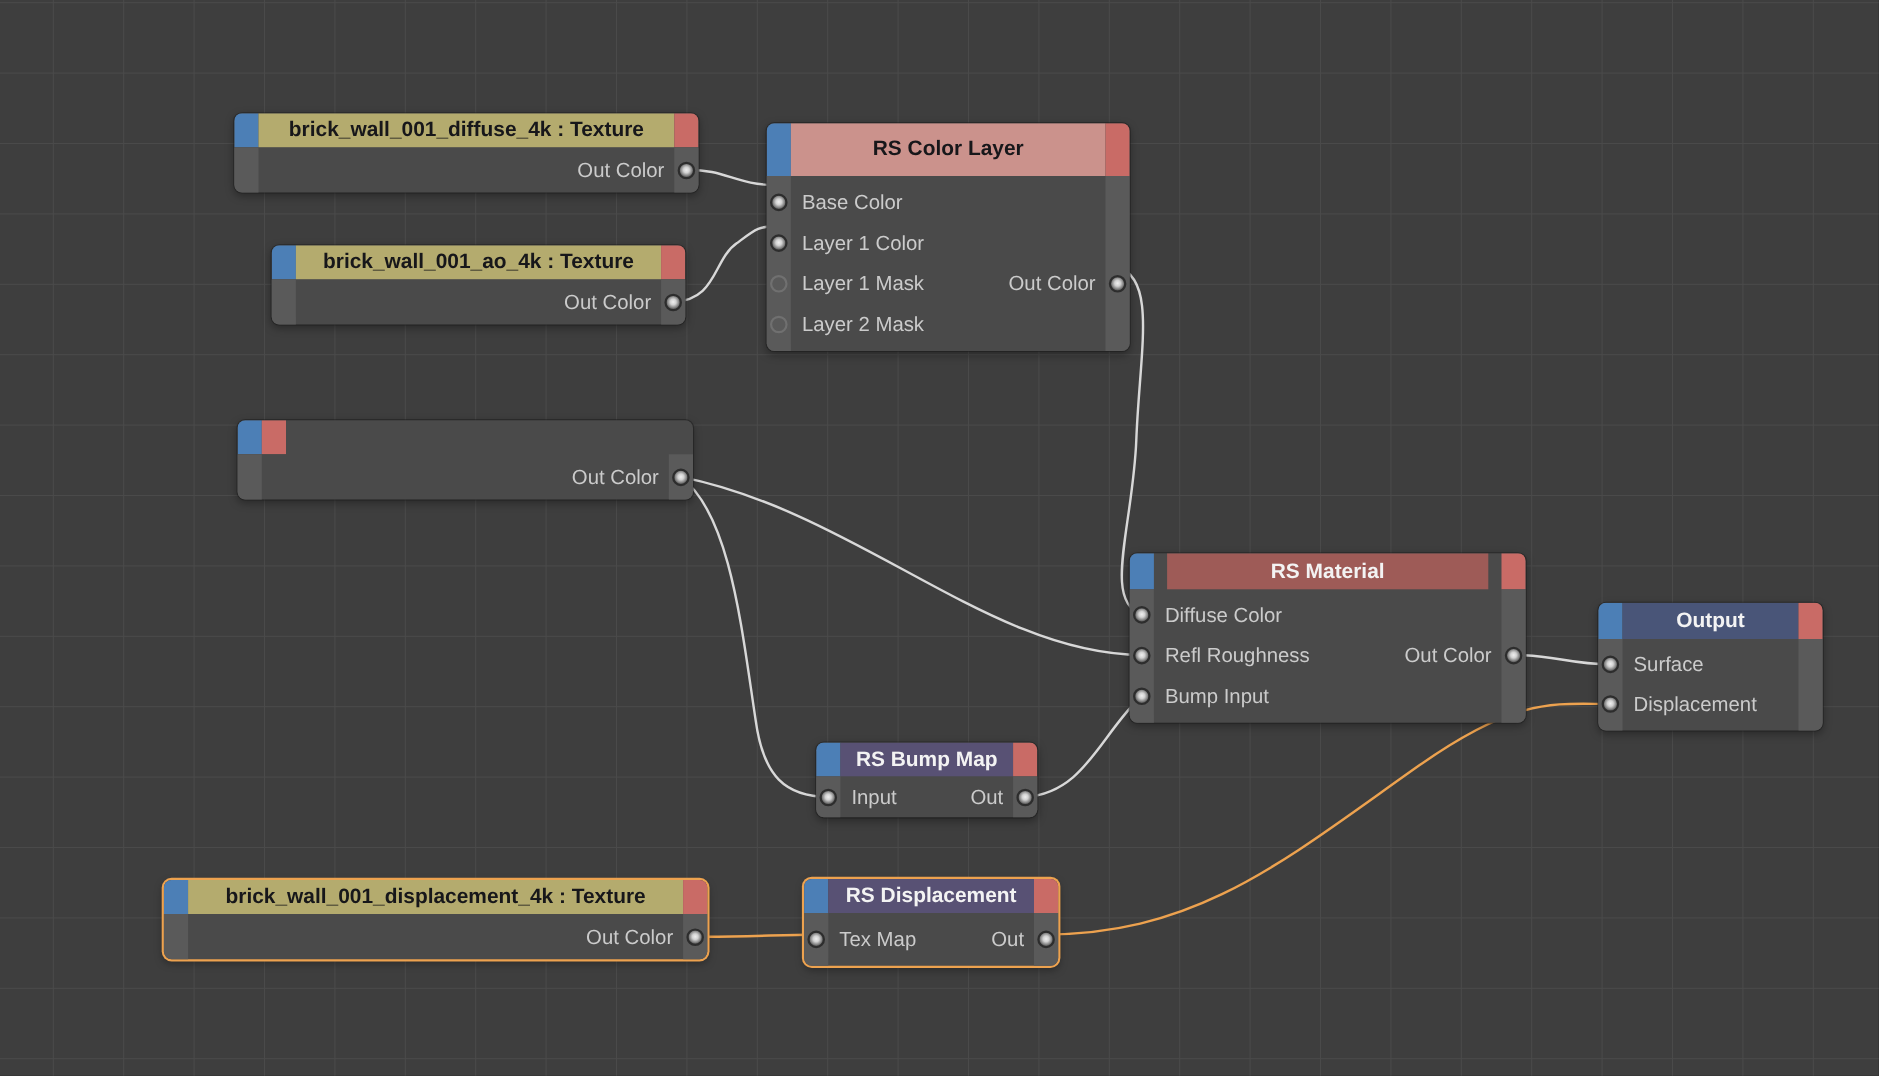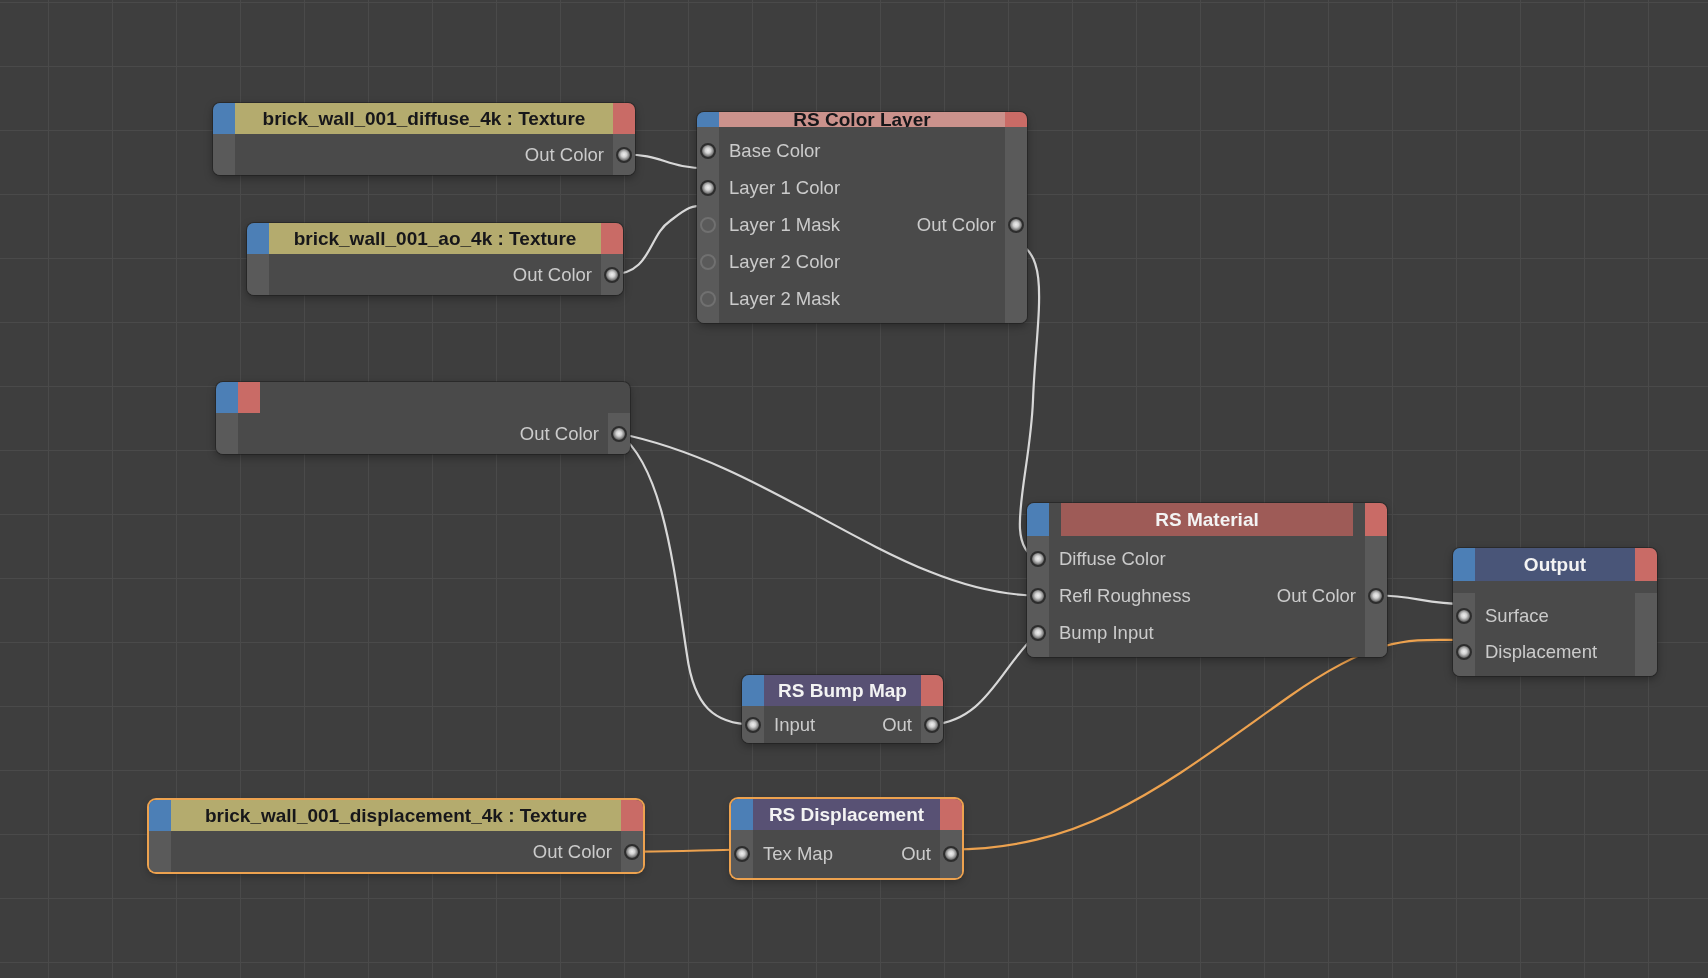--- a/index.html
+++ b/index.html
@@ -66,21 +66,21 @@
   .port.out{right:3px;}
   .port.connected{
     border:2px solid #2d2d2d;
     background:radial-gradient(circle at 50% 46%, #efefef 0%, #d2d2d2 30%, #8e8e8e 55%, #474747 80%);
   }
   .port.open{
     border:2px solid #707070;background:transparent;
   }
   .pad-cl{padding:5px 0 6px 0;}
   .pad-mat{padding:4px 0 6px 0;}
-  .pad-out{padding:5px 0 6px 0;margin-top:12px;}
+  .pad-out{padding:5px 0 6px 0;}
 </style>
 </head>
 <body>
 
 <div id="canvas">
 
   <svg id="wires" width="1708" height="978">
     <path class="wire w-white" d="M624,154.5 C662,154 666,168 708,168.5"></path>
     <path class="wire w-white" d="M612,274.5 C652,273 648,236 670,221 C686,209 690,205 708,205.5"></path>
     <path class="wire w-white" d="M1016,242.5 C1052,254 1036,320 1033,400 C1030,478 1002,547 1038,558.5"></path>
@@ -122,21 +122,21 @@
       <div class="rows">
         <div class="row row-tall">
           <span class="out-label">Out Color</span>
           <span class="port out connected"></span>
         </div>
       </div>
     </div>
   </div>
 
   <div class="node" style="left:697px;top:112px;width:330px;">
-    <div class="hdr" style="height:15px;justify-content:flex-end;">
+    <div class="hdr" style="height:48px;justify-content:flex-end;">
       <div class="corner c-blue"></div>
       <div class="title h-colorlayer t-dark">RS Color Layer</div>
       <div class="corner c-red"></div>
     </div>
     <div class="body">
       <div class="strip strip-l"></div>
       <div class="strip strip-r"></div>
       <div class="rows pad-cl">
         <div class="row">
           <span class="port in connected"></span>
@@ -147,24 +147,20 @@
           <span class="in-label">Layer 1 Color</span>
         </div>
         <div class="row">
           <span class="port in open"></span>
           <span class="in-label">Layer 1 Mask</span>
           <span class="out-label">Out Color</span>
           <span class="port out connected"></span>
         </div>
         <div class="row">
           <span class="port in open"></span>
-          <span class="in-label">Layer 2 Color</span>
-        </div>
-        <div class="row">
-          <span class="port in open"></span>
           <span class="in-label">Layer 2 Mask</span>
         </div>
       </div>
     </div>
   </div>
 
   <div class="node" style="left:216px;top:382px;width:414px;">
     <div class="hdr hdr-sm">
       <div class="corner c-blue"></div>
       <div class="corner c-red"></div>

